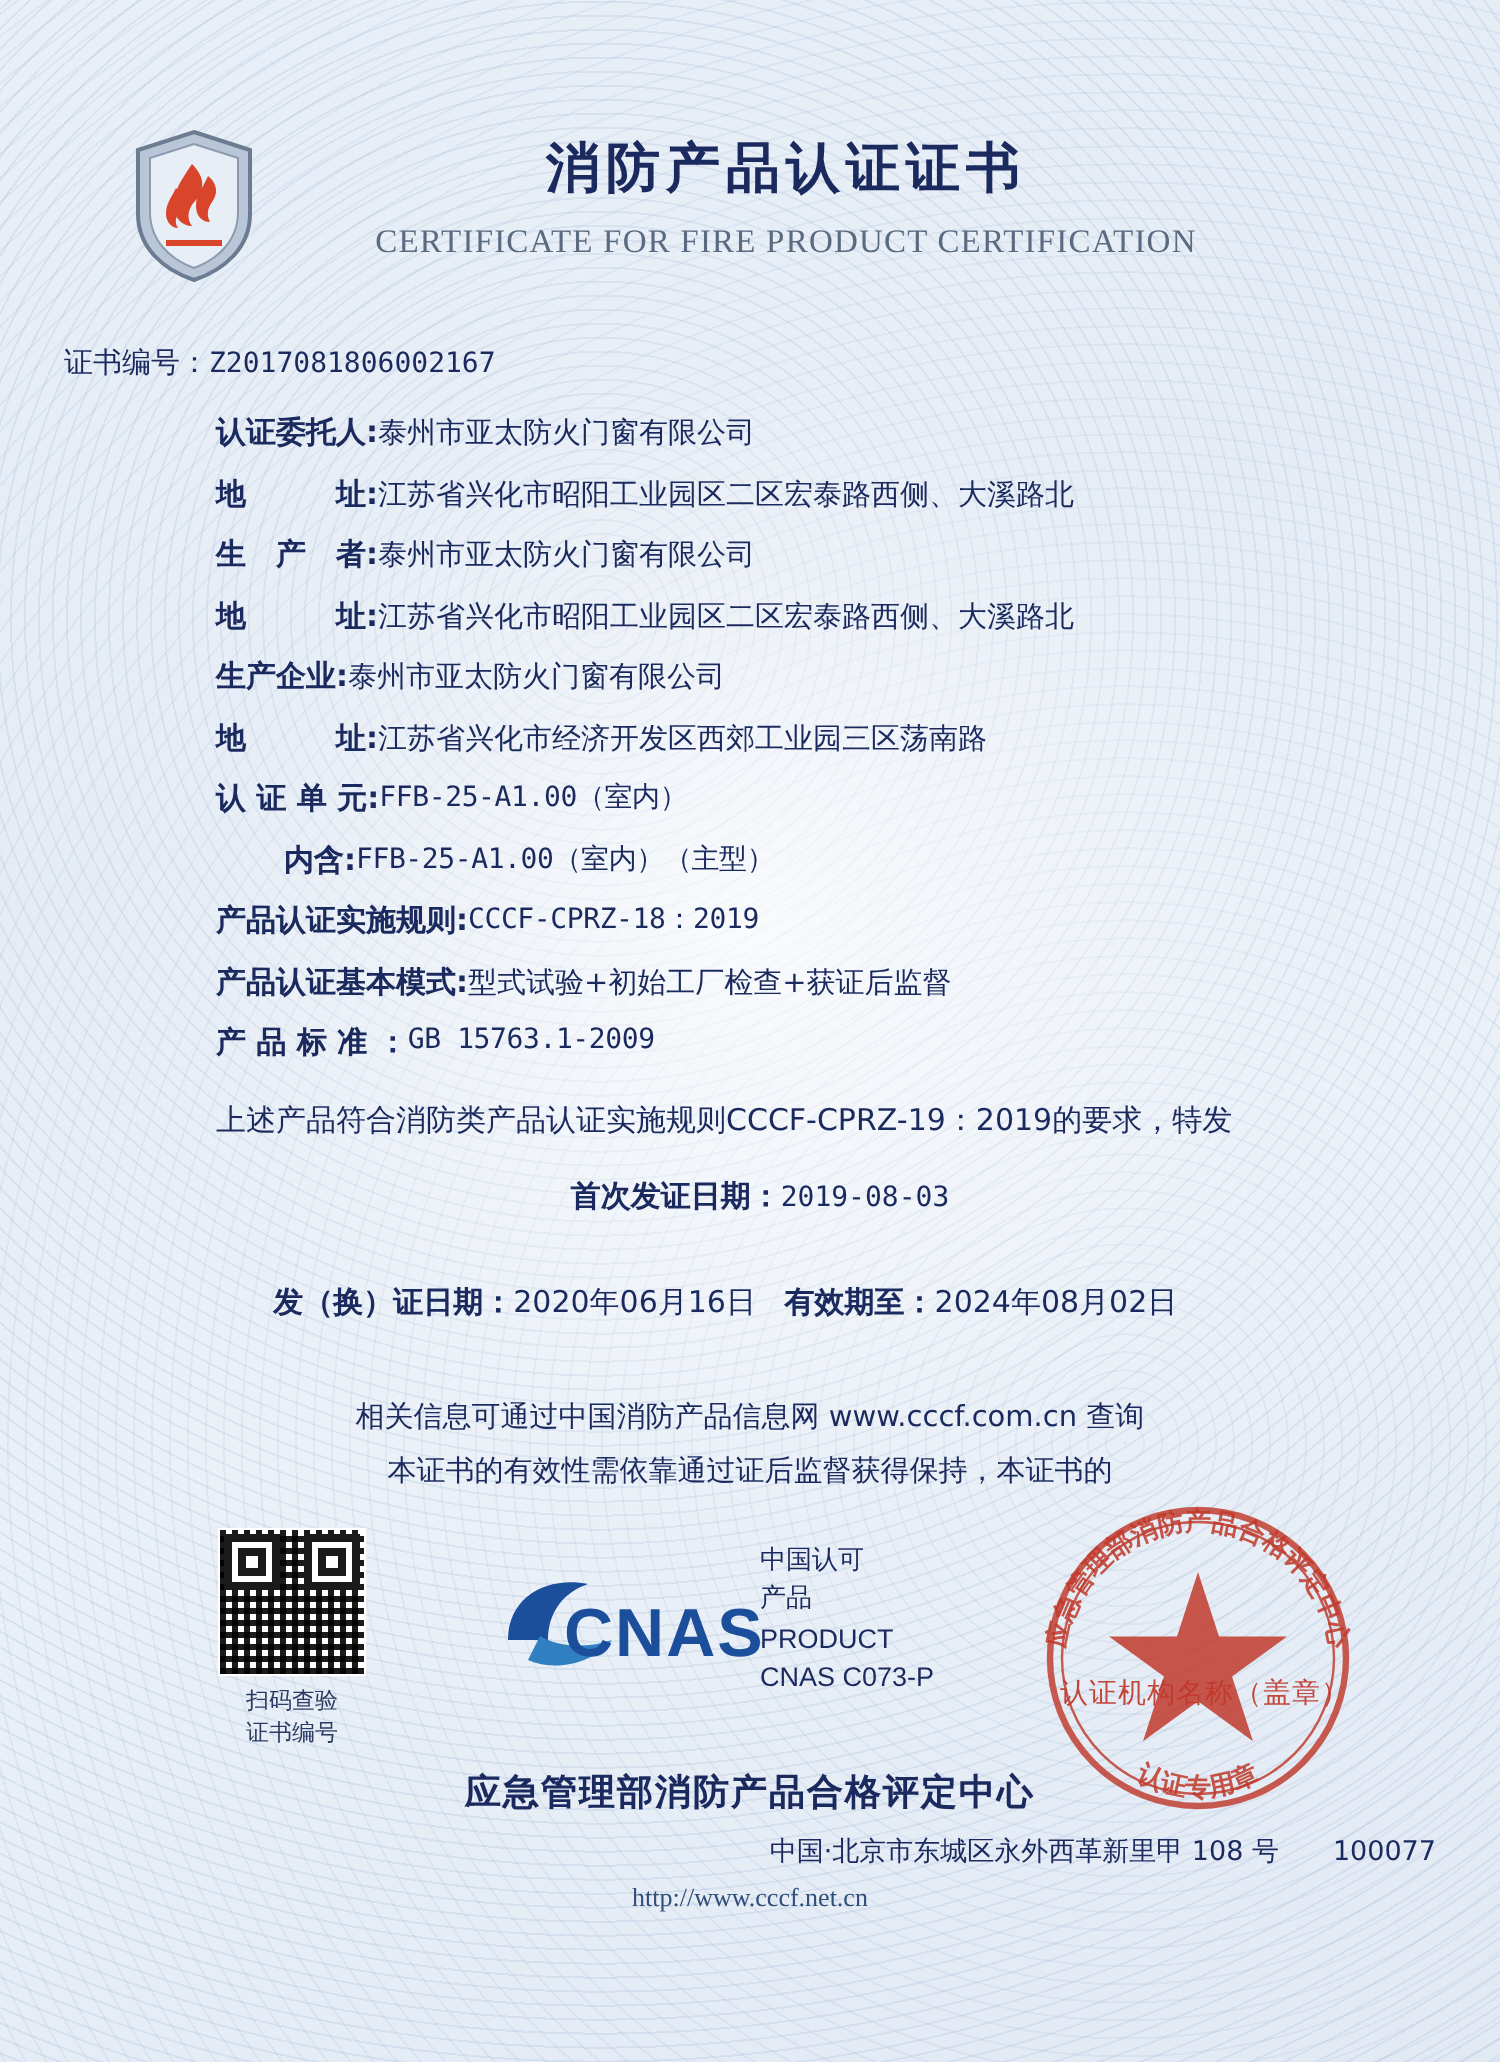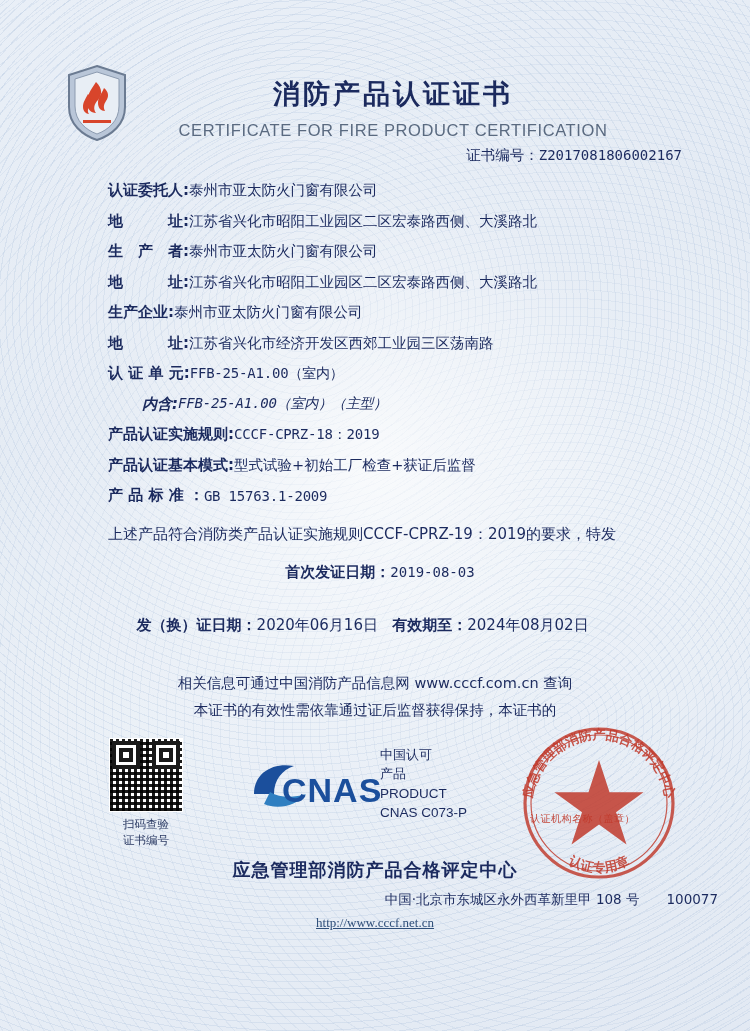--- a/index.html
+++ b/index.html
@@ -40,82 +40,81 @@
   .shield {
     position: absolute;
     left: 34px;
     top: 36px;
     width: 62px;
     height: 76px;
   }
   .title-block {
     position: absolute;
     left: 0;
-    top: 48px;
+    top: 38px;
     width: 686px;
     text-align: center;
   }
   .title-cn {
     font-family: "DejaVu Sans", sans-serif;
     font-size: 27px;
     font-weight: bold;
     letter-spacing: 3px;
     color: #1b2a5e;
     padding-left: 36px;
   }
   .title-en {
     margin-top: 9px;
-    font-family: Liberation Sans, sans-serif;
+    font-family: Liberation Serif, serif;
     font-size: 16.5px;
     letter-spacing: 0.6px;
     color: #5a6a80;
     padding-left: 36px;
   }
 
   
   .cert-no {
-    text-align: right;
+    margin-top: 26px;
     padding-right: 36px;
     font-family: "DejaVu Sans", sans-serif;
     font-size: 14.5px;
     color: #1b2a5e;
   }
   .cert-no .val {
     font-family: "DejaVu Sans Mono", monospace;
     font-size: 14px;
   }
 
   
   .rows {
     margin-top: 16px;
     padding-left: 76px;
     padding-right: 40px;
   }
   .row {
     display: flex;
-    align-items: center;
+    align-items: flex-start;
     margin-bottom: 11.5px;
     font-family: "DejaVu Sans", sans-serif;
     color: #1b2a5e;
     font-size: 15px;
   }
   .row .lbl {
     flex: 0 0 auto;
     font-weight: bold;
     white-space: pre;
     font-size: 15px;
   }
   .row .val {
     flex: 1 1 auto;
     font-size: 14.5px;
     white-space: pre;
   }
   .row.indent {
     padding-left: 34px;
-    font-style: italic;
   }
   .row .val.mono {
     font-family: "DejaVu Sans Mono", monospace;
     font-size: 14px;
     letter-spacing: -0.2px;
   }
 
   
   .statement {
     margin-top: 15px;
@@ -238,21 +237,21 @@
     left: 478px;
     top: -24px;
     width: 178px;
     height: 178px;
   }
   .seal-label {
     position: absolute;
     left: 498px;
     top: 74px;
     font-family: "DejaVu Sans", sans-serif;
-    font-size: 10px;
+    font-size: 14px;
     color: #c0392b;
     opacity: 0.92;
     letter-spacing: 0.5px;
   }
 
   
   .footer {
     margin-top: 2px;
     text-align: center;
   }
@@ -269,21 +268,20 @@
     font-size: 13.5px;
     color: #1b2a5e;
     white-space: pre;
     text-align: right;
   }
   .f-url {
     margin-top: 6px;
     font-family: "Liberation Serif", serif;
     font-size: 13px;
     color: #2f4f7a;
-    text-decoration: underline;
   }
 </style>
 </head>
 <body>
 
 <div id="cert">
   <div id="inner">
 
     <div class="header">
       <div class="shield">

